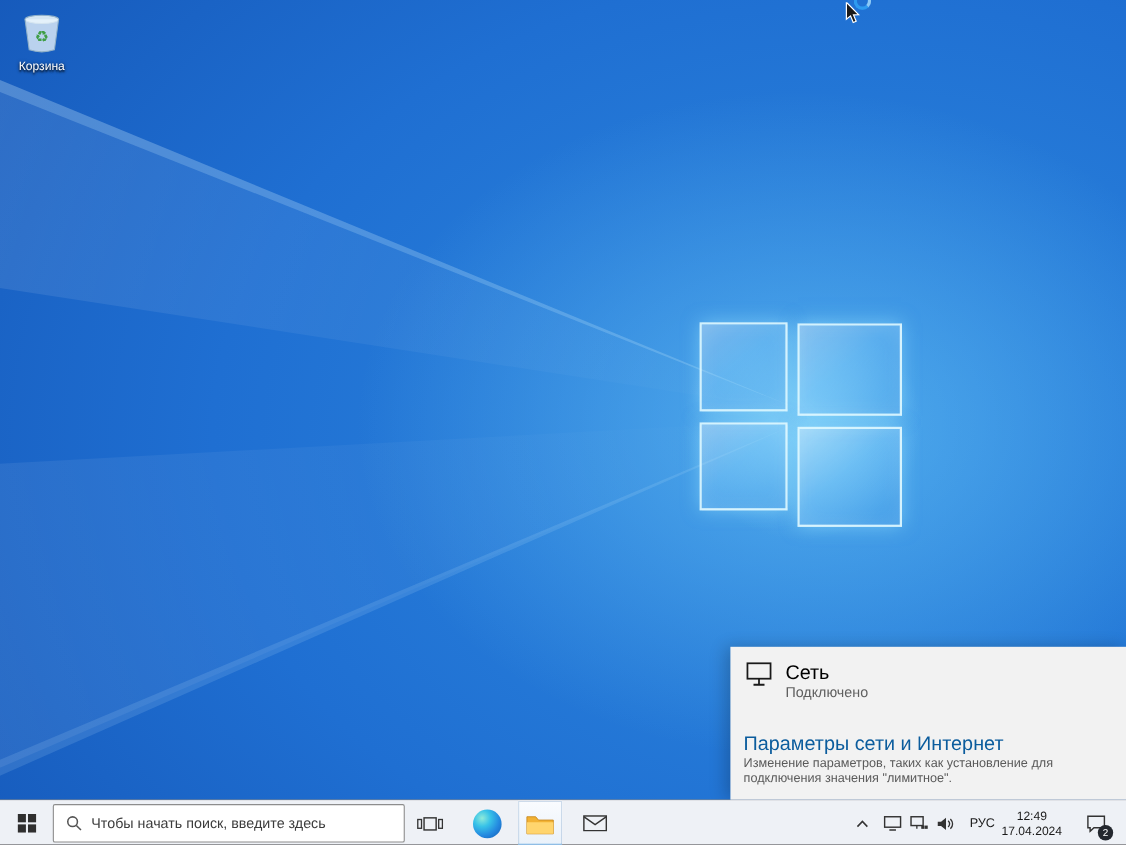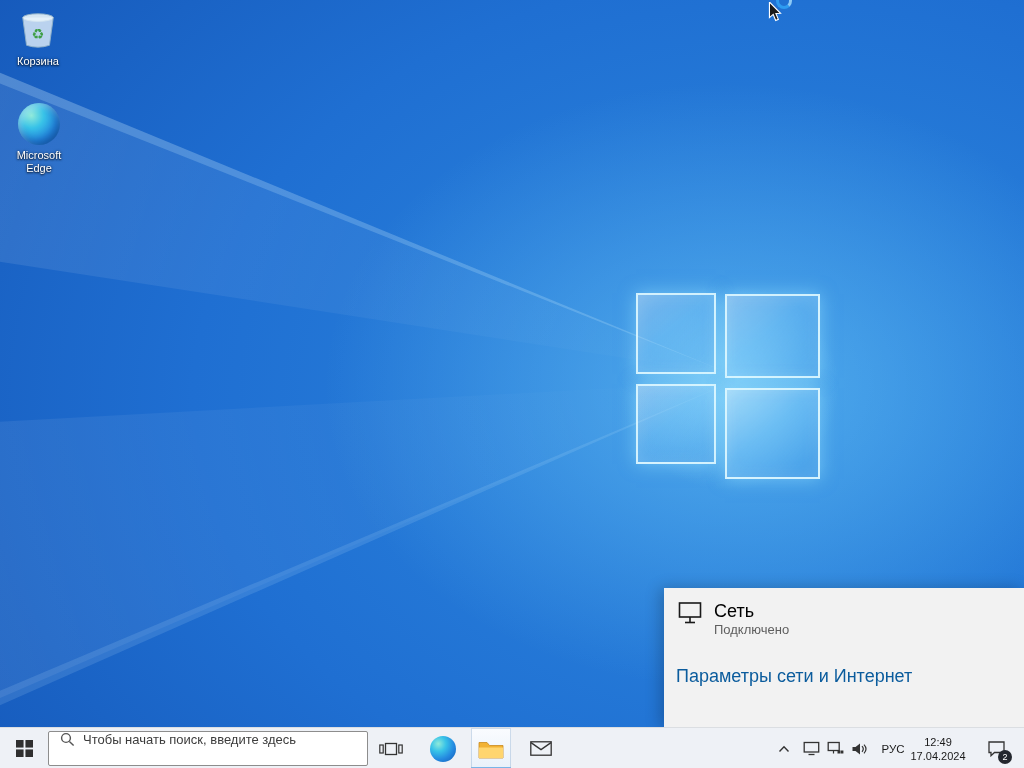--- a/index.html
+++ b/index.html
@@ -55,21 +55,21 @@
   .nf-status { position:absolute; left:50px; top:34px; font-size:13px; color:#5f5f5f; }
   .nf-link { position:absolute; left:12px; top:78px; font-size:18px; color:#0b5c9d; cursor:pointer; }
   .nf-desc { position:absolute; left:12px; top:99px; width:338px; font-size:11.5px; line-height:14px; color:#5a5a5a; }
 
   
   .taskbar { position:absolute; left:0; top:727px; width:1024px; height:41px; background:#eef1f6;
     border-top:1px solid rgba(0,0,0,0.08); z-index:30; }
   .tb-btn { position:absolute; top:0; height:41px; display:flex; align-items:center; justify-content:center; cursor:pointer; }
   .tb-start { left:0; width:48px; }
   .tb-search { position:absolute; left:48px; top:3px; width:320px; height:35px; background:#fff;
-    border:1px solid #8d8d8d; border-radius:2px; display:flex; align-items:flex-start; }
+    border:1px solid #8d8d8d; border-radius:2px; display:flex; align-items:center; }
   .tb-search svg { margin-left:11px; flex:0 0 auto; }
   .tb-search input { border:none; outline:none; background:transparent; flex:1; margin-left:8px; margin-right:6px;
     font-size:13px; color:#333; font-family:"Liberation Sans", sans-serif; }
   .tb-search input::placeholder { color:#3c3c3c; opacity:1; }
   .tb-tv { left:371px; width:40px; }
   .tb-edge { left:423px; width:40px; }
   .tb-exp { left:471px; width:40px; background:linear-gradient(#fafcff, #e9f1fa);
     box-shadow:inset 0 0 0 1px rgba(150,180,210,0.45), inset 0 -2px 0 #79b6e8; }
   .tb-mail { left:521px; width:40px; }
   .tb-caret { left:772px; width:24px; }
@@ -102,46 +102,41 @@
       <div class="dicon-img">
         <svg viewBox="0 0 44 42" width="42" height="42">
           <ellipse cx="22" cy="8" rx="16" ry="4" fill="#d5e6f3" stroke="#8fb0c8" stroke-width="1"></ellipse>
           <path d="M6 8 L10 37 Q22 41 34 37 L38 8" fill="rgba(232,243,251,0.78)" stroke="#8fb0c8" stroke-width="1"></path>
           <text x="22" y="30" font-size="15" text-anchor="middle" fill="#3f9e46">♻</text>
         </svg>
       </div>
       <div class="dicon-label">Корзина</div>
     </div>
 
-    <div class="dicon edgeico">
-      <div class="dicon-img">
-        <div class="edge-ball"></div>
-      </div>
-      <div class="dicon-label">Microsoft Edge</div>
-    </div>
   </div>
 
   <div class="cursor">
     <div class="spinner"></div>
     <svg width="14" height="20" viewBox="0 0 12 18" style="position:absolute;left:2px;top:2px;">
       <path d="M1 0 L1 14 L4.4 11.2 L6.6 16.6 L9 15.6 L6.8 10.4 L11 10.2 Z" fill="#1a1a1a" stroke="#ffffff" stroke-width="1"></path>
     </svg>
   </div>
 
   <div class="flyout">
     <div class="nf-icon">
       <svg viewBox="0 0 26 24" width="26" height="24">
         <rect x="1.5" y="2" width="21" height="14" fill="none" stroke="#1a1a1a" stroke-width="1.6"></rect>
         <line x1="7" y1="21.5" x2="17" y2="21.5" stroke="#1a1a1a" stroke-width="1.6"></line>
         <line x1="12" y1="16" x2="12" y2="21" stroke="#1a1a1a" stroke-width="1.6"></line>
       </svg>
     </div>
     <div class="nf-title">Сеть</div>
     <div class="nf-status">Подключено</div>
     <div class="nf-link">Параметры сети и Интернет</div>
+    <div class="nf-desc">Изменение параметров, таких как установление для подключения значения "лимитное".</div>
   </div>
 
   <div class="taskbar">
 
     <div class="tb-btn tb-start">
       <svg width="17" height="17" viewBox="0 0 18 18">
         <rect x="0" y="0" width="8" height="8" fill="#2f2f2f"></rect>
         <rect x="10" y="0" width="8" height="8" fill="#2f2f2f"></rect>
         <rect x="0" y="10" width="8" height="8" fill="#2f2f2f"></rect>
         <rect x="10" y="10" width="8" height="8" fill="#2f2f2f"></rect>

